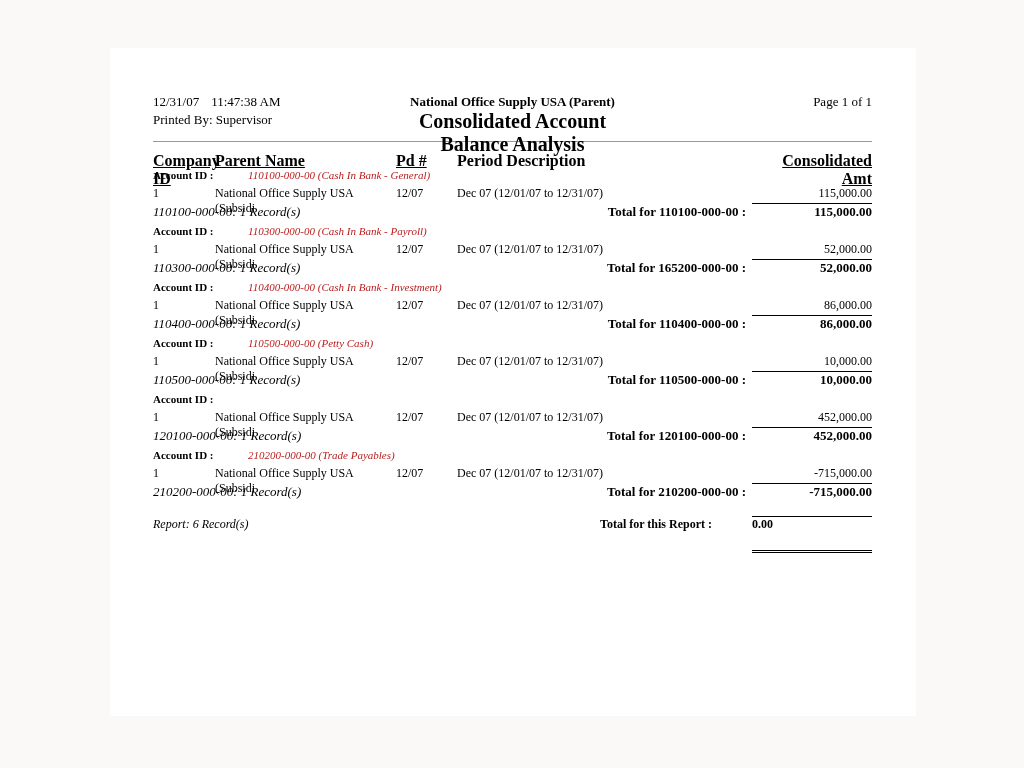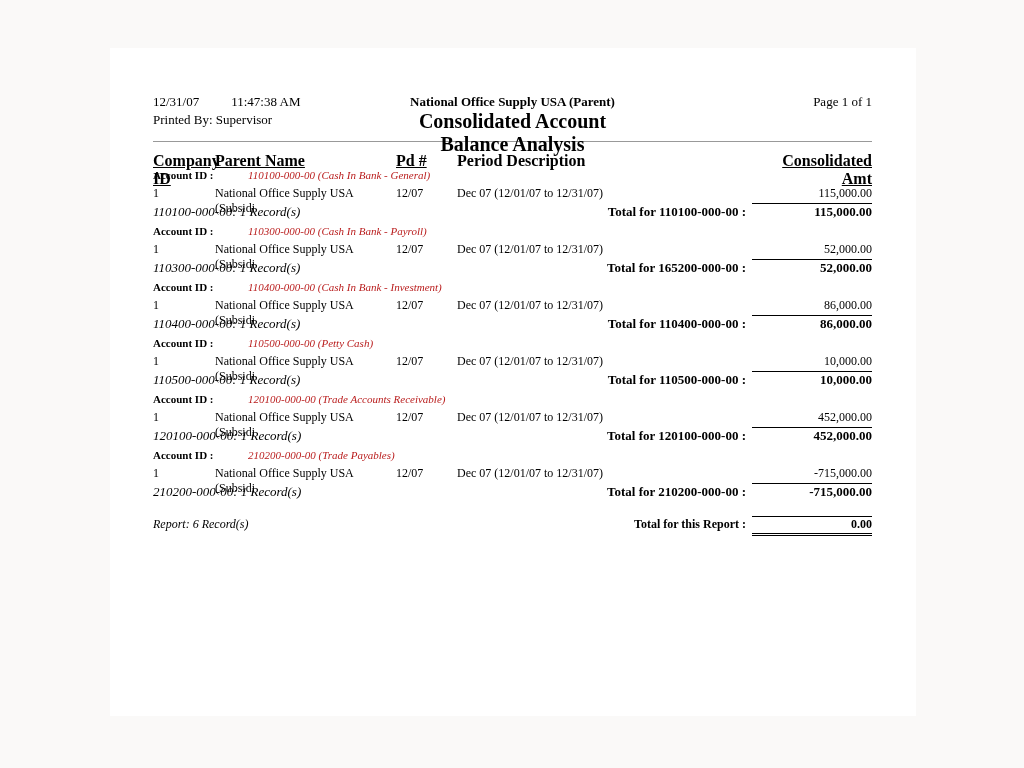--- a/index.html
+++ b/index.html
@@ -22,21 +22,21 @@
     width: 719px;
   }
   
   .hdr-row1 {
     display: grid;
     grid-template-columns: 230px 1fr 230px;
     align-items: baseline;
     height: 18px;
     font-size: 13px;
   }
-  .hdr-datetime { display: flex; gap: 32px; }
+  .hdr-datetime { display: flex; gap: 12px; }
   .hdr-center1 { text-align: center; font-weight: bold; }
   .hdr-page { text-align: right; }
   .hdr-row2 {
     display: grid;
     grid-template-columns: 230px 1fr 230px;
     align-items: start;
     height: 28px;
     font-size: 13px;
   }
   .hdr-title {
@@ -93,27 +93,27 @@
     text-align: right;
     border-top: 1px solid #000;
   }
   
   .footer-row {
     display: grid;
     grid-template-columns: 1fr auto 120px;
     font-size: 12px;
     margin-top: 16px;
     align-items: baseline;
+    gap: 34px;
   }
   .footer-amt {
     font-weight: bold;
-    text-align: right;
     border-top: 1px solid #000;
     border-bottom: 3px double #000;
-    padding-bottom: 1px;
+    padding-bottom: 18px;
   }
 </style>
 </head>
 <body>
 
 <div class="page"></div>
 
 <div class="content">
 
   <div class="hdr-row1">
@@ -211,21 +211,20 @@
     <div class="total-row">
       <span class="rec-note">110500-000-00: 1 Record(s)</span>
       <span class="total-label">Total for 110500-000-00 :</span>
       <span class="total-amt">10,000.00</span>
     </div>
   </div>
 
   <div class="block">
     <div class="acct-row">
       <span class="acct-label">Account ID :</span>
-      <span class="acct-value">120100-000-00 (Trade Accounts Receivable)</span>
     </div>
     <div class="col-grid data-row">
       <span>1</span>
       <span>National Office Supply USA (Subsidi</span>
       <span>12/07</span>
       <span>Dec 07 (12/01/07 to 12/31/07)</span>
       <span class="col-amt">452,000.00</span>
     </div>
     <div class="total-row">
       <span class="rec-note">120100-000-00: 1 Record(s)</span>

